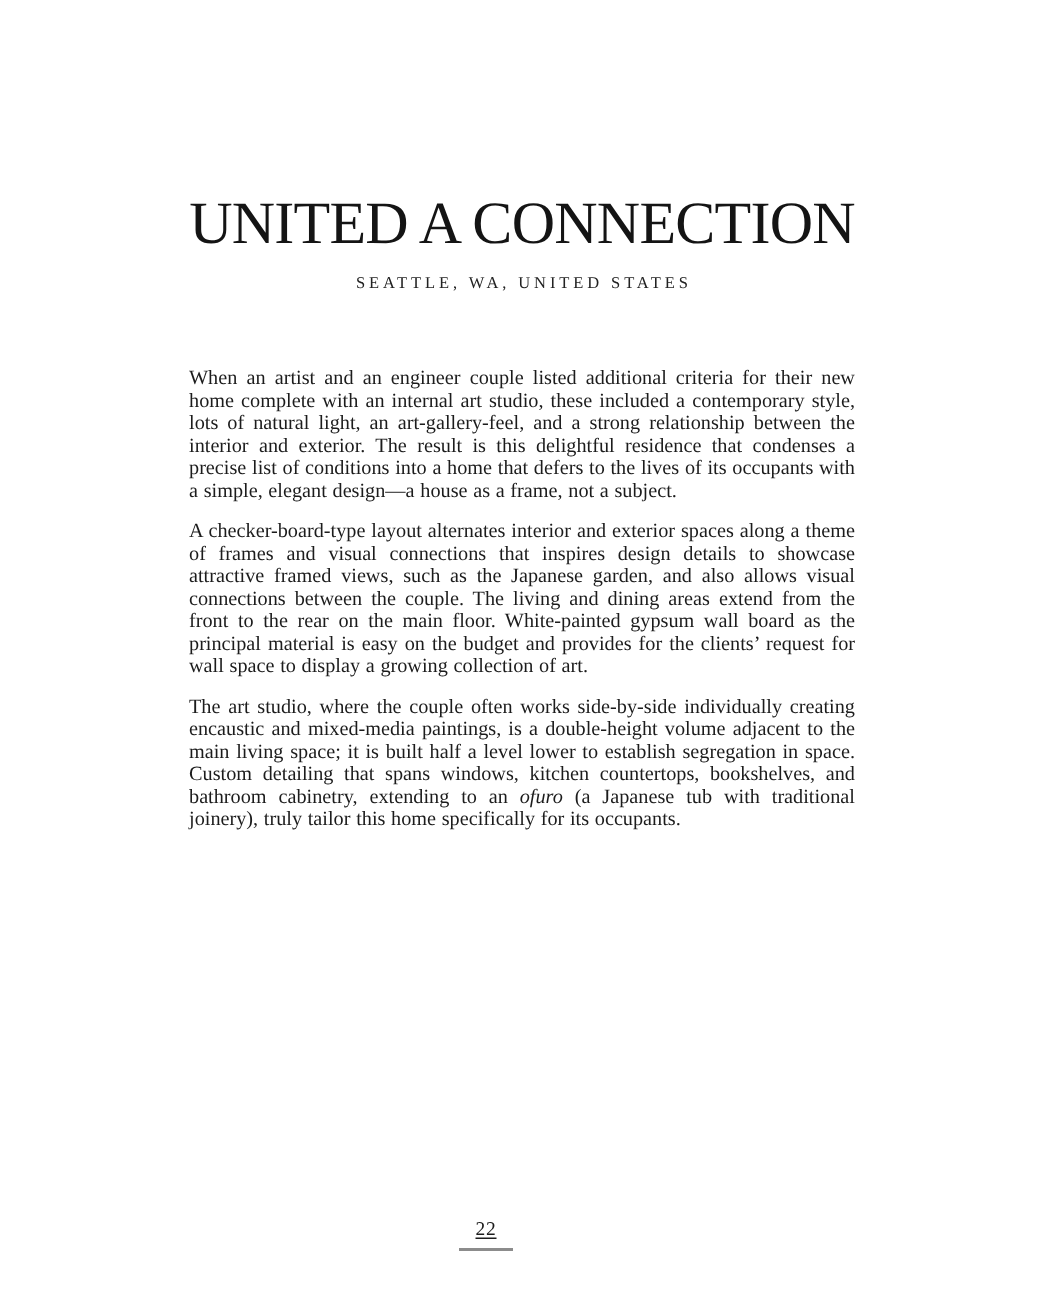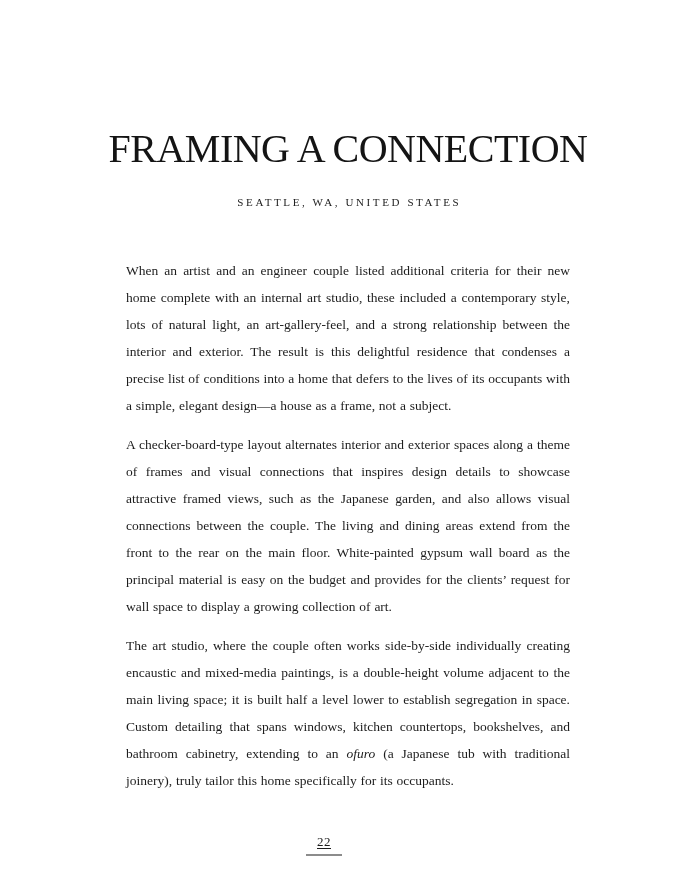--- a/index.html
+++ b/index.html
@@ -24,48 +24,48 @@
   .chapter-title {
     margin: 0;
     font-size: 40px;
     line-height: 1;
     font-weight: 400;
     letter-spacing: -0.5px;
     color: #141414;
     white-space: nowrap;
   }
   .chapter-subtitle {
-    margin-top: 28px;
+    margin-top: 15px;
     font-size: 11px;
     line-height: 1;
     letter-spacing: 2.6px;
     color: #222222;
     text-indent: 2.6px; 
   }
   .content {
     margin: 49px 126px 0 126px;
     width: 444px;
     font-size: 13.5px;
-    line-height: 27px;
+    line-height: 15px;
     text-align: justify;
     color: #1c1c1c;
   }
   .content p {
     margin: 0 0 12.2px 0;
     word-spacing: 0.4px;
   }
   .content p:last-child {
     margin-bottom: 16px;
   }
   .content em {
     font-style: italic;
   }
   .folio {
     position: absolute;
-    top: 832px;
+    top: 810px;
     left: 0;
     width: 648px;
     text-align: center;
   }
   .folio-num {
     display: inline-block;
     font-size: 13px;
     line-height: 1;
     color: #1c1c1c;
     text-decoration: underline;
@@ -78,21 +78,21 @@
     background: #8c8c8c;
     margin: 4px auto 0 auto;
   }
 </style>
 </head>
 <body>
 
 <div class="page">
 
   <header class="chapter-header">
-    <h1 class="chapter-title">FRAMING A CONNECTION</h1>
+    <h1 class="chapter-title">UNITED A CONNECTION</h1>
     <div class="chapter-subtitle">SEATTLE, WA, UNITED STATES</div>
   </header>
 
   <main class="content">
     <p>When an artist and an engineer couple listed additional criteria for their new home complete with an internal art studio, these included a contemporary style, lots of natural light, an art-gallery-feel, and a strong relationship between the interior and exterior. The result is this delightful residence that condenses a precise list of conditions into a home that defers to the lives of its occupants with a simple, elegant design—a house as a frame, not a subject.</p>
     <p>A checker-board-type layout alternates interior and exterior spaces along a theme of frames and visual connections that inspires design details to showcase attractive framed views, such as the Japanese garden, and also allows visual connections between the couple. The living and dining areas extend from the front to the rear on the main floor. White-painted gypsum wall board as the principal material is easy on the budget and provides for the clients’ request for wall space to display a growing collection of art.</p>
     <p><span>The art studio, where the couple often works side-by-side individually creating encaustic and mixed-media paintings, is a double-height volume adjacent to the main living space; it is built half a level lower to establish segregation in space. Custom detailing that spans windows, kitchen countertops, bookshelves, and bathroom cabinetry, extending to an </span><em>ofuro</em><span> (a Japanese tub with traditional joinery), truly tailor this home specifically for its occupants.</span></p>
   </main>
 
   <footer class="folio">

